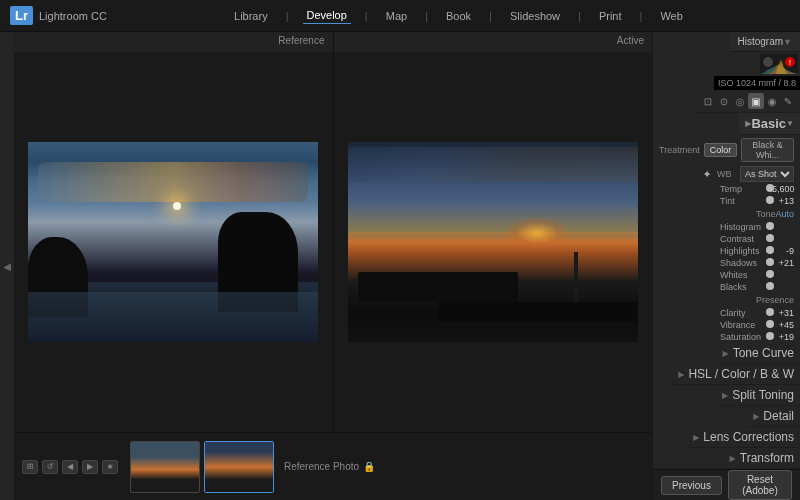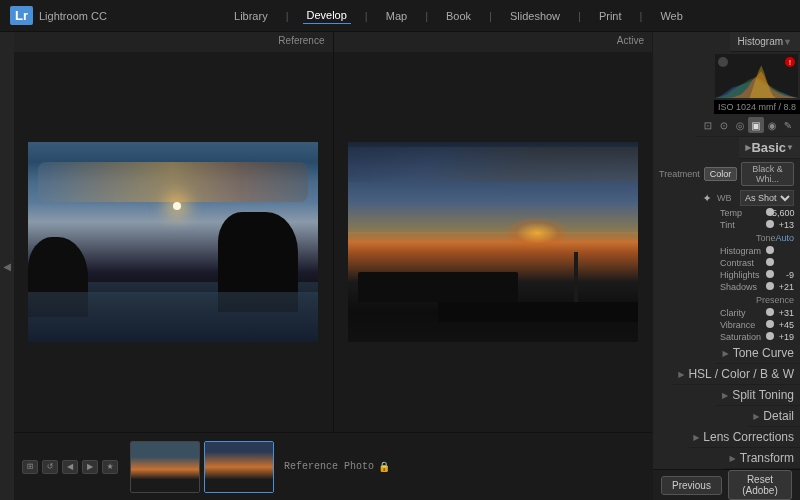--- a/index.html
+++ b/index.html
@@ -293,21 +293,20 @@
       height: 100%;
       background: linear-gradient(180deg, #3a5060 30%, #1a1a1a 70%);
     }
     .filmstrip-label {
       color: #888;
       font-size: 10px;
       margin-left: 6px;
       display: flex;
       align-items: center;
       gap: 4px;
-      font-family: Liberation Mono, monospace;
     }
     .lock-icon { color: #888; }
 
     
     #right-panel {
       width: 148px;
       background: #252525;
       border-left: 1px solid #1a1a1a;
       display: flex;
       flex-direction: column;
@@ -730,21 +729,37 @@
 
     <div class="slider-row">
       <span class="slider-label">Shadows</span>
       <div class="slider-track">
         <div class="slider-fill" style="width:60%"></div>
         <div class="slider-thumb" style="left:60%"></div>
       </div>
       <span class="slider-value">+21</span>
     </div>
 
-
+    <div class="slider-row">
+      <span class="slider-label">Whites</span>
+      <div class="slider-track">
+        <div class="slider-fill" style="width:50%"></div>
+        <div class="slider-thumb" style="left:50%"></div>
+      </div>
+      <span class="slider-value"></span>
+    </div>
+
+    <div class="slider-row">
+      <span class="slider-label">Blacks</span>
+      <div class="slider-track">
+        <div class="slider-fill" style="width:50%"></div>
+        <div class="slider-thumb" style="left:50%"></div>
+      </div>
+      <span class="slider-value"></span>
+    </div>
 
     <div class="sub-section-label">
       <span>Presence</span>
     </div>
 
     <div class="slider-row">
       <span class="slider-label">Clarity</span>
       <div class="slider-track">
         <div class="slider-fill" style="width:63%"></div>
         <div class="slider-thumb" style="left:63%"></div>

